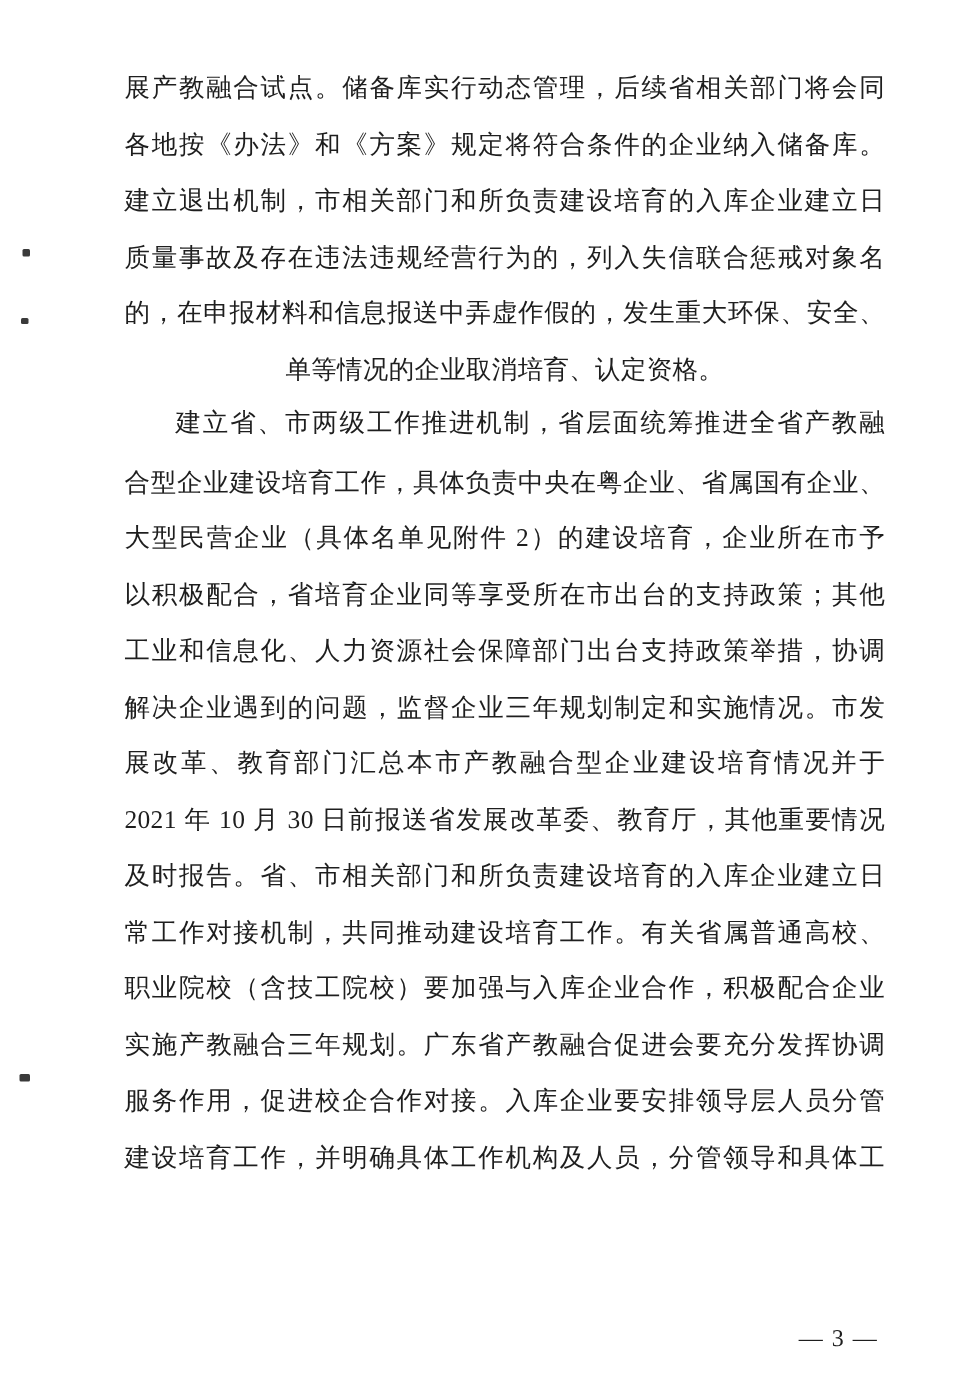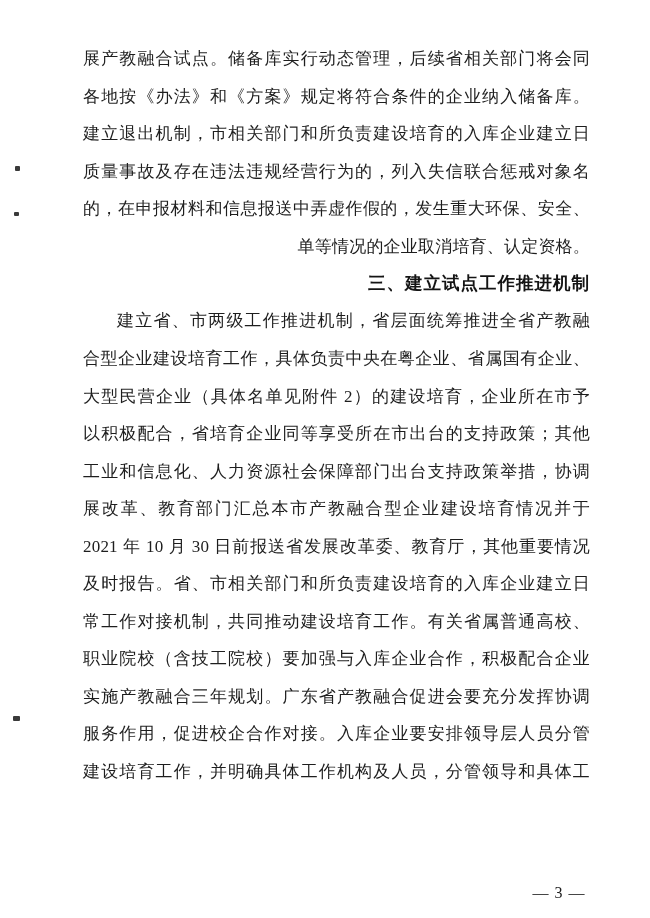--- a/index.html
+++ b/index.html
@@ -35,21 +35,21 @@
     text-align: justify;
     text-justify: inter-character;
     white-space: nowrap; 
   }
   .line.fill {
     white-space: normal;
     text-align-last: justify;
   }
   .line.short {
     white-space: normal;
-    text-align: right;
+    text-align: center;
     text-align-last: auto;
   }
   .line.indent {
     text-indent: 2em;
     font-family: Liberation Mono, monospace;
   }
   .line.heading {
     font-family: "Liberation Sans", "DejaVu Sans", sans-serif;
     font-weight: 700;
     font-size: 17.5px;
@@ -84,26 +84,26 @@
   <span class="speck s2"></span>
   <span class="speck s3"></span>
 
   <main class="text-block">
       <div class="line fill">展产教融合试点。储备库实行动态管理，后续省相关部门将会同</div>
       <div class="line fill">各地按《办法》和《方案》规定将符合条件的企业纳入储备库。</div>
       <div class="line fill">建立退出机制，市相关部门和所负责建设培育的入库企业建立日</div>
       <div class="line fill">质量事故及存在违法违规经营行为的，列入失信联合惩戒对象名</div>
       <div class="line fill">的，在申报材料和信息报送中弄虚作假的，发生重大环保、安全、</div>
       <div class="line short">单等情况的企业取消培育、认定资格。</div>
-      <div class="line heading indent short">三、建立试点工作推进机制</div>
       <div class="line indent fill">建立省、市两级工作推进机制，省层面统筹推进全省产教融</div>
       <div class="line fill">合型企业建设培育工作，具体负责中央在粤企业、省属国有企业、</div>
       <div class="line fill">大型民营企业（具体名单见附件 2）的建设培育，企业所在市予</div>
       <div class="line fill">以积极配合，省培育企业同等享受所在市出台的支持政策；其他</div>
       <div class="line fill">工业和信息化、人力资源社会保障部门出台支持政策举措，协调</div>
+      <div class="line fill">解决企业遇到的问题，监督企业三年规划制定和实施情况。市发</div>
       <div class="line fill">展改革、教育部门汇总本市产教融合型企业建设培育情况并于</div>
       <div class="line fill">2021 年 10 月 30 日前报送省发展改革委、教育厅，其他重要情况</div>
       <div class="line fill">及时报告。省、市相关部门和所负责建设培育的入库企业建立日</div>
       <div class="line fill">常工作对接机制，共同推动建设培育工作。有关省属普通高校、</div>
       <div class="line fill">职业院校（含技工院校）要加强与入库企业合作，积极配合企业</div>
       <div class="line fill">实施产教融合三年规划。广东省产教融合促进会要充分发挥协调</div>
       <div class="line fill">服务作用，促进校企合作对接。入库企业要安排领导层人员分管</div>
       <div class="line fill">建设培育工作，并明确具体工作机构及人员，分管领导和具体工</div>
     </main>
 

